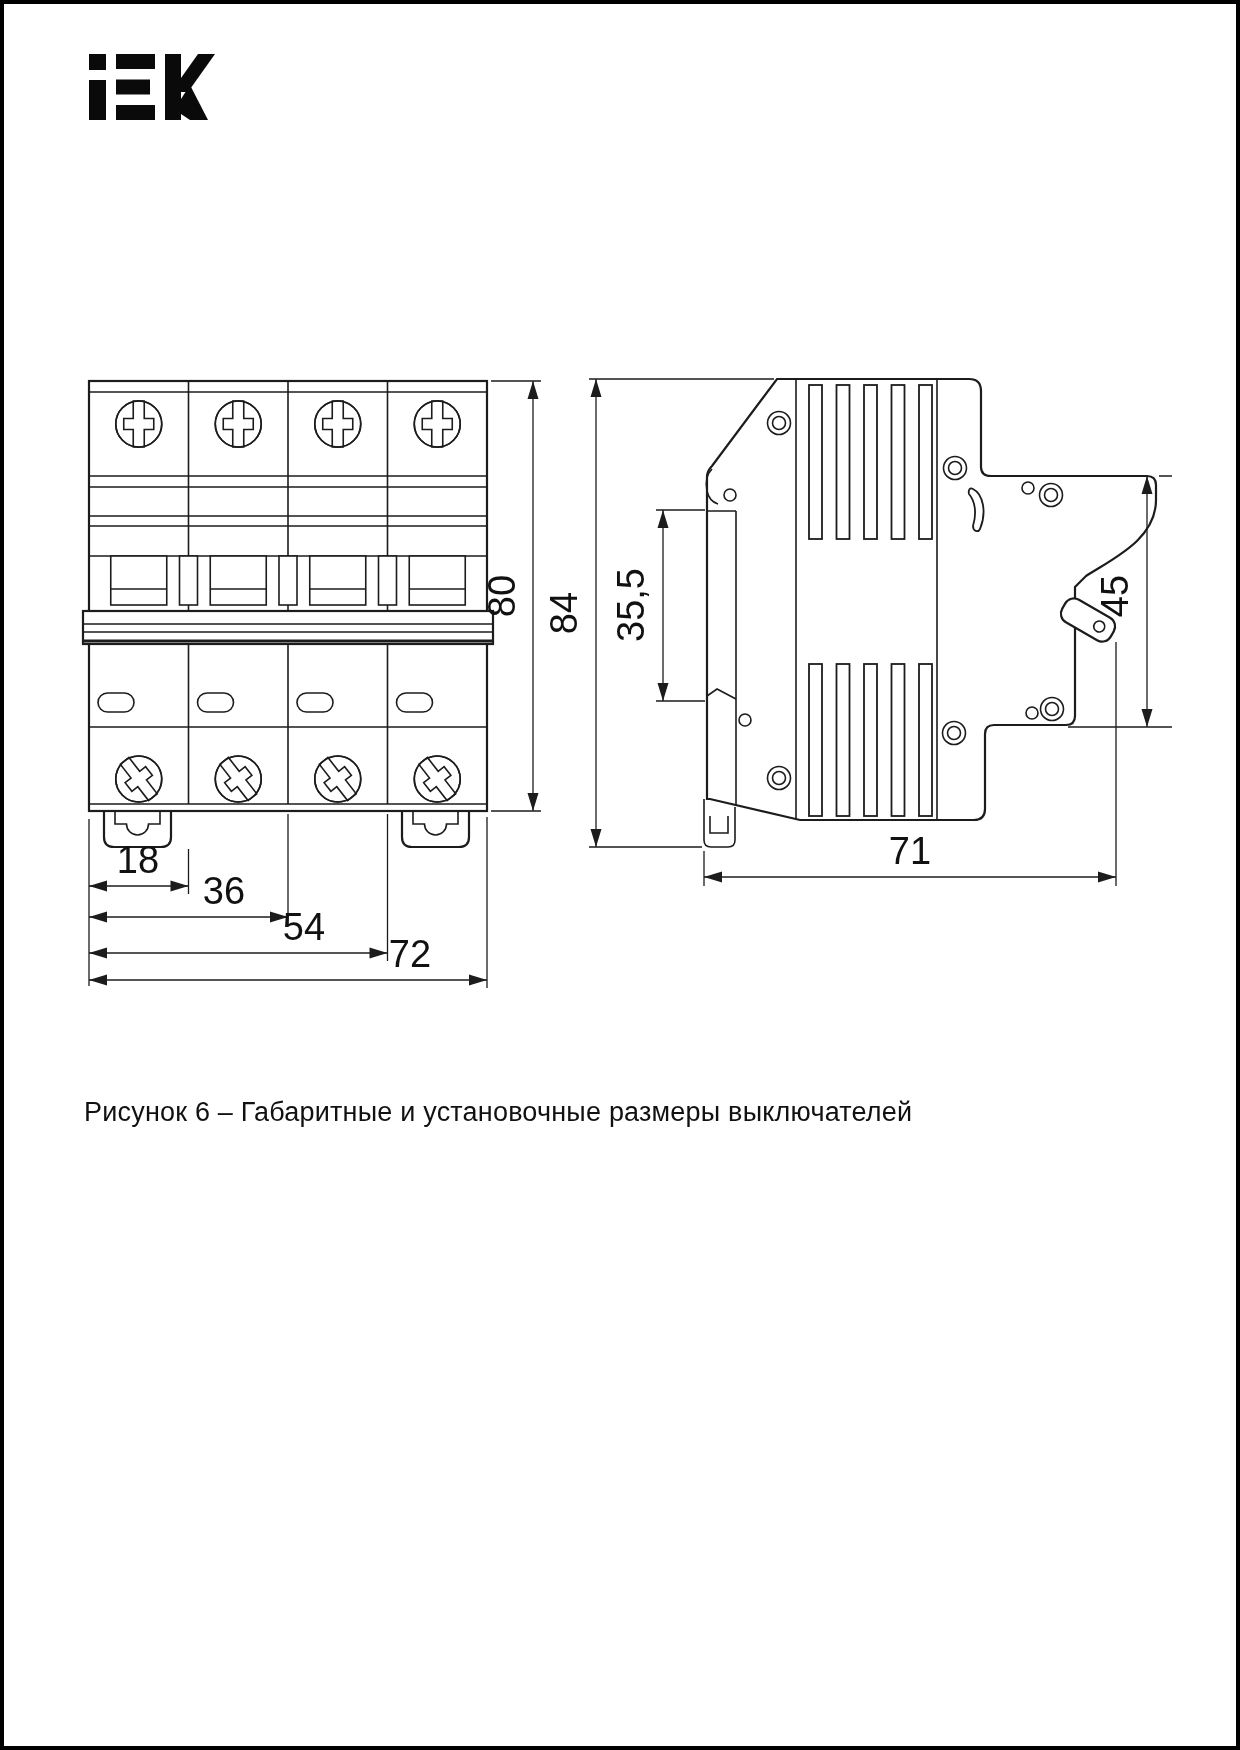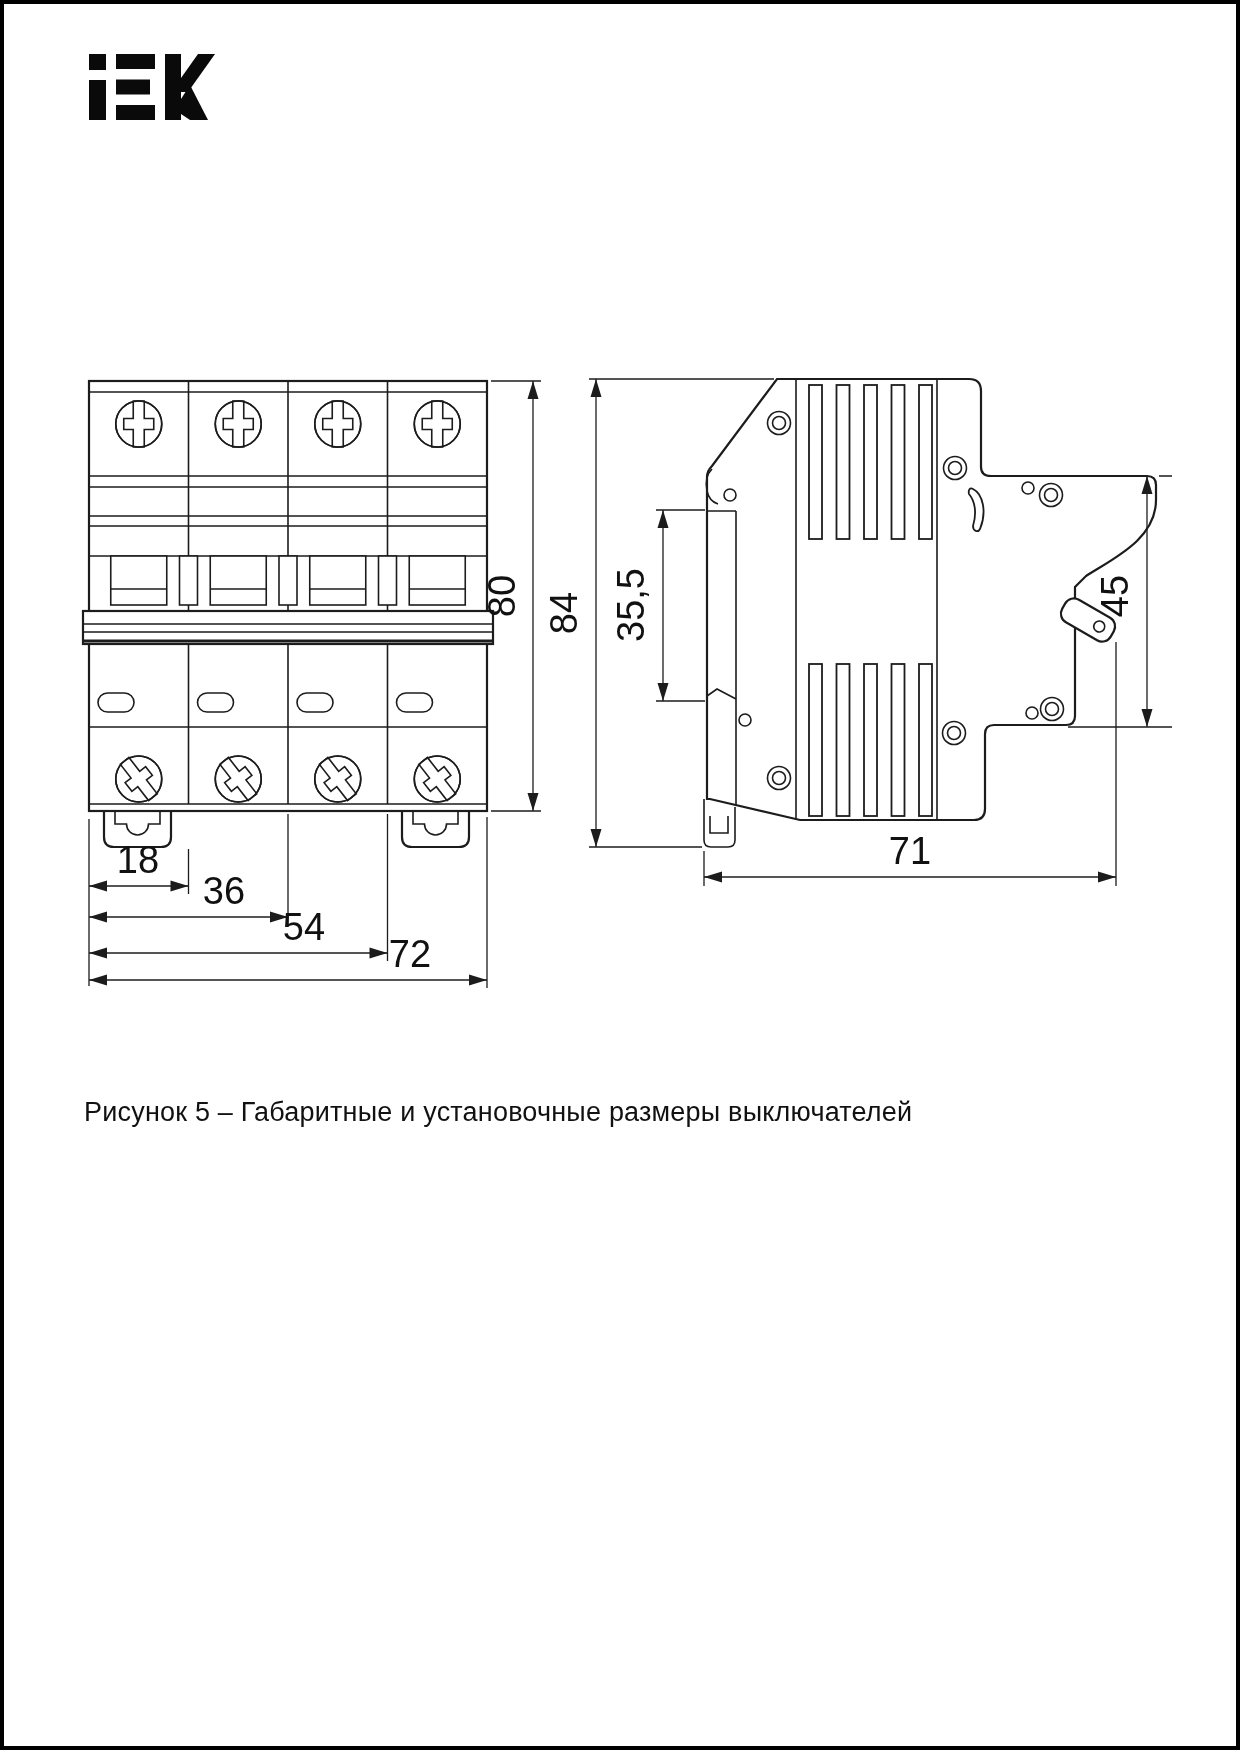--- a/index.html
+++ b/index.html
@@ -220,14 +220,14 @@
       <path class="ln wd" d="M1143,472 V723"></path>
       <path class="ar" d="M1143,472 L1137.5,490 L1148.5,490 Z M1143,723 L1137.5,705 L1148.5,705 Z"></path>
       <text x="1124" y="592" text-anchor="middle" transform="rotate(-90 1124 592)">45</text>
 
       <path class="ln wd" d="M700,873 H1112"></path>
       <path class="ar" d="M700,873 L718,867.5 L718,878.5 Z M1112,873 L1094,867.5 L1094,878.5 Z"></path>
       <text x="906" y="860" text-anchor="middle">71</text>
     </g>
   </svg>
 
-  <div class="caption">Рисунок 5 – Габаритные и установочные размеры выключателей</div>
+  <div class="caption">Рисунок 6 – Габаритные и установочные размеры выключателей</div>
 </div>
 
 </body></html>

